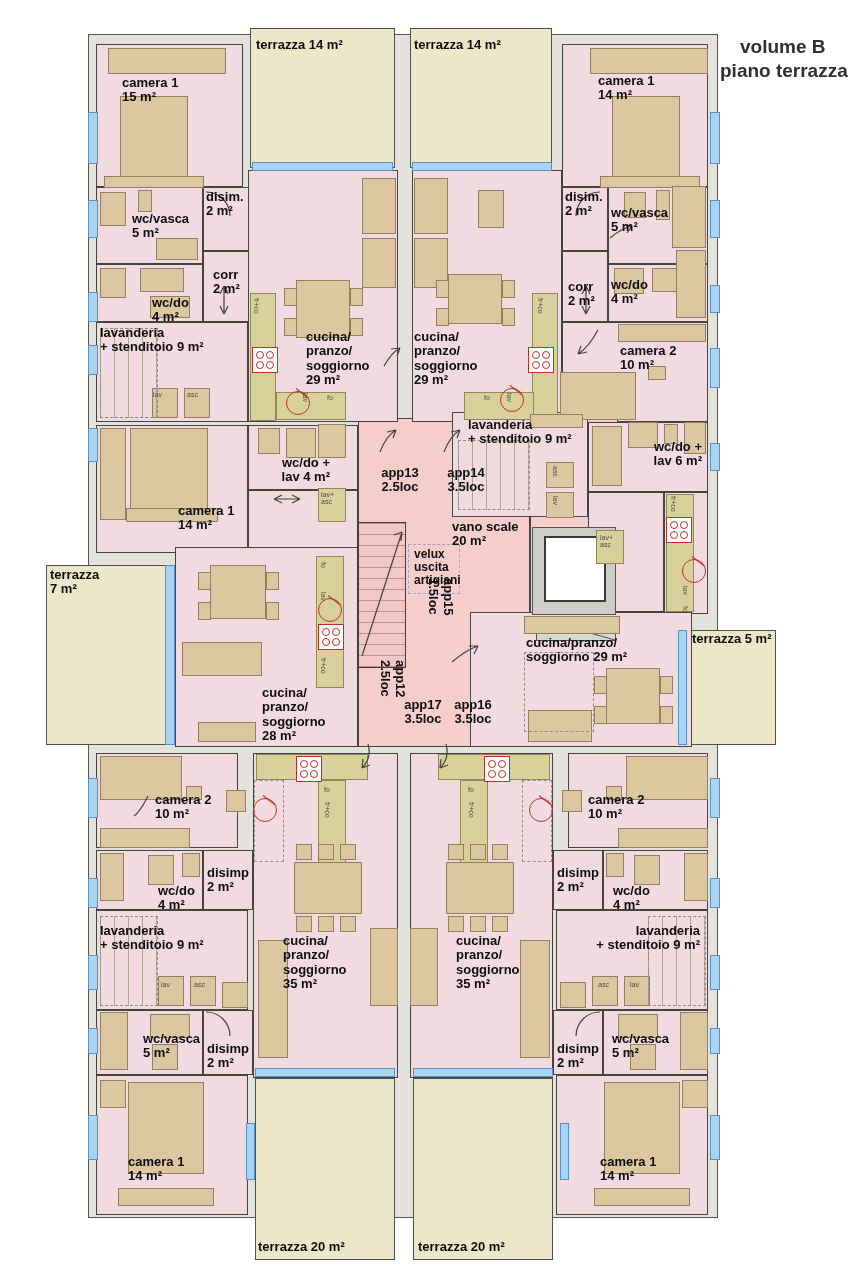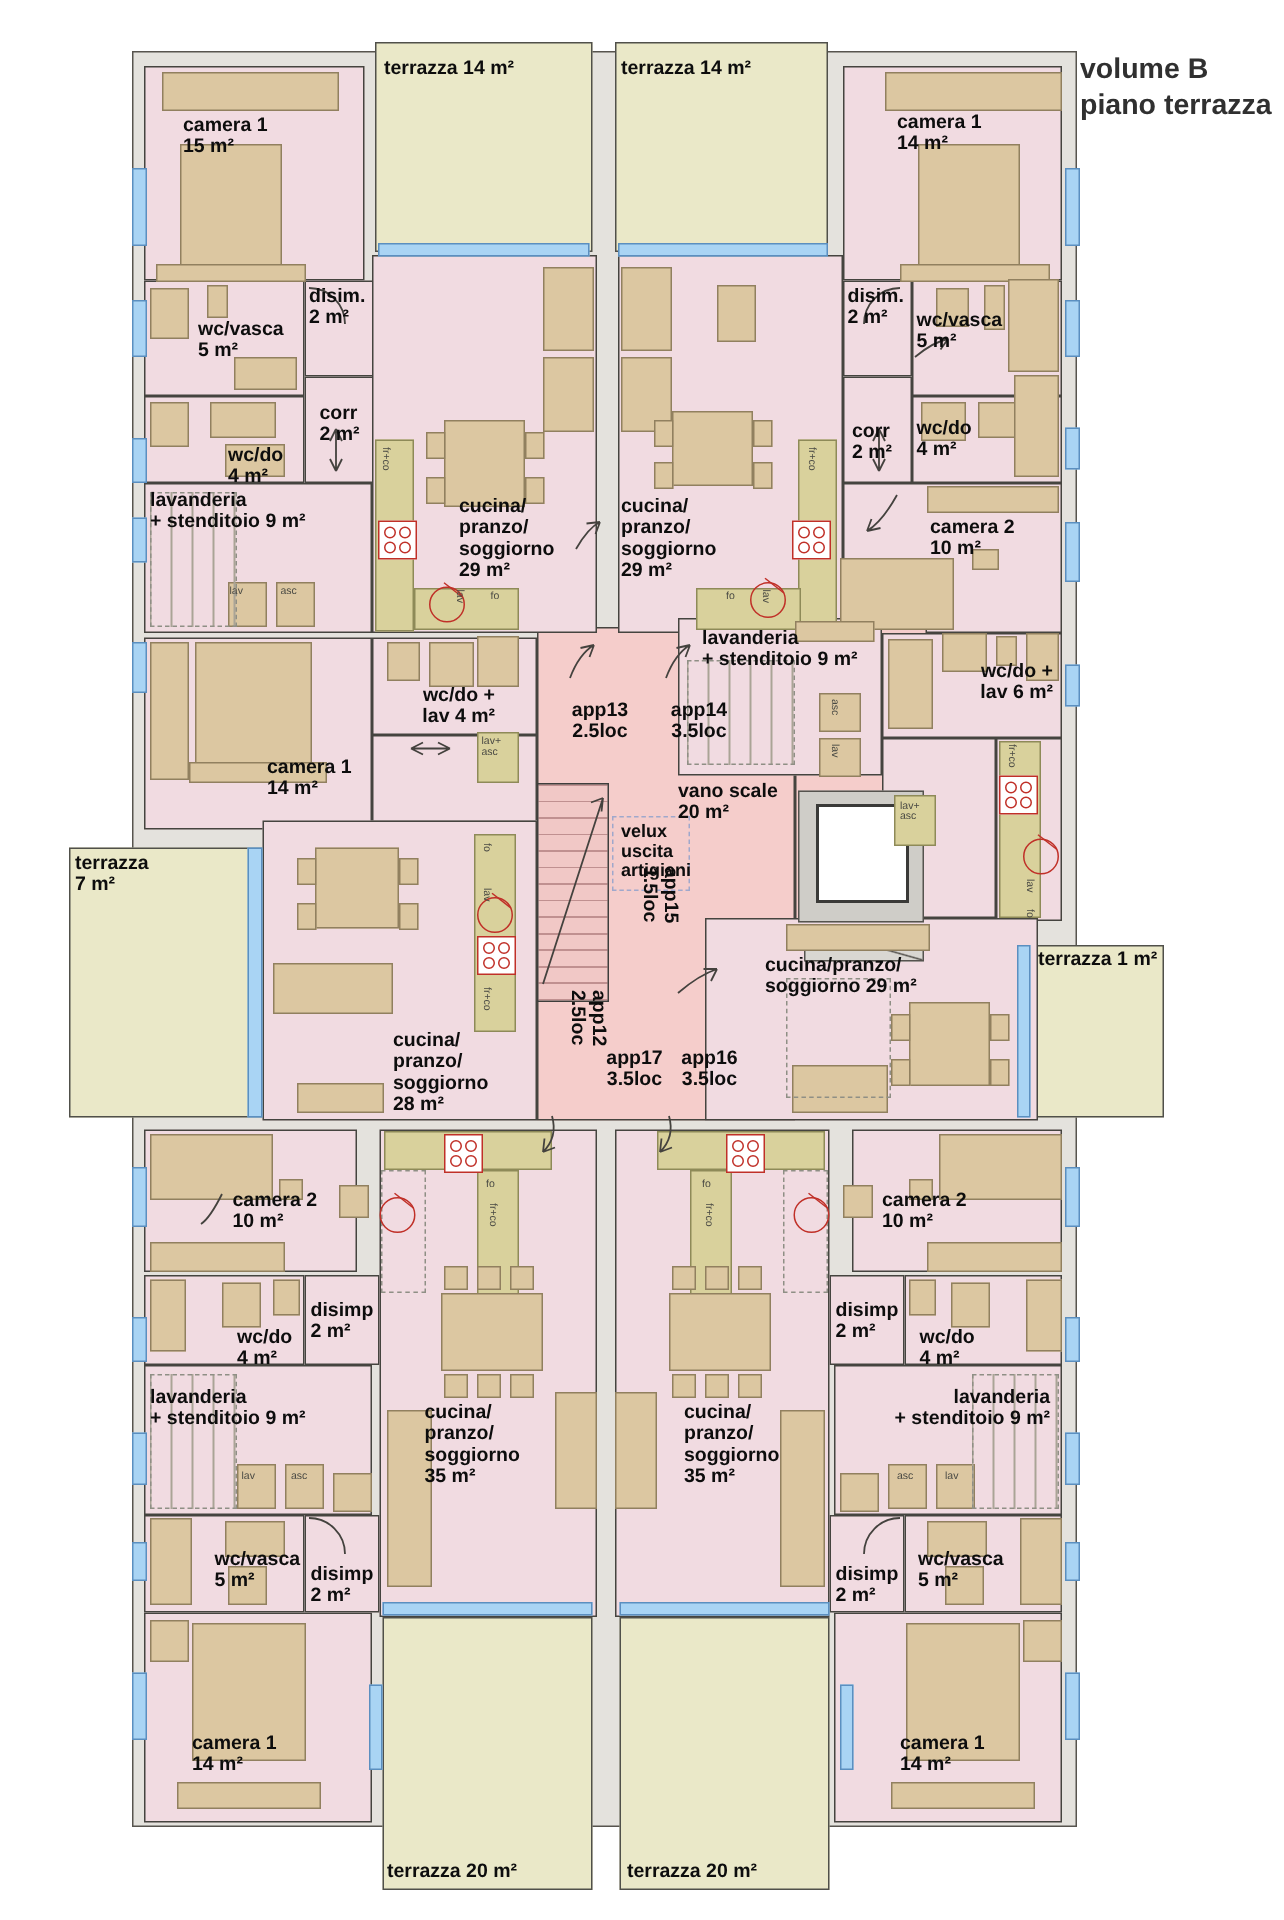--- a/index.html
+++ b/index.html
@@ -338,21 +338,21 @@
       <path d="M600,192 a24,24 0 0 0 -24,24"></path>
       <path d="M206,1012 a24,24 0 0 1 24,24"></path>
       <path d="M600,1012 a24,24 0 0 0 -24,24"></path>
       <path d="M598,330 q-10,18 -20,24 M578,354 l9,-2 M578,354 l3,-8"></path>
       <path d="M148,796 q-8,16 -14,20"></path>
       <path d="M384,366 q8,-14 16,-18 M400,348 l-9,1 M400,348 l-3,8"></path>
       <path d="M610,238 q12,-10 22,-12 M632,226 l-9,-1 M632,226 l-5,7"></path>
     </g>
   </svg>
 
-  <div class="title" style="left:720px;top:36px">volume B</div>
+  <div class="title" style="left:740px;top:36px">volume B</div>
   <div class="title" style="left:720px;top:60px">piano terrazza</div>
 
   <div class="lbl" style="left:256px;top:38px">terrazza 14 m²</div>
   <div class="lbl" style="left:414px;top:38px">terrazza 14 m²</div>
   <div class="lbl" style="left:122px;top:76px">camera 1
 15 m²</div>
   <div class="lbl" style="left:206px;top:190px">disim.
 2 m²</div>
   <div class="lbl" style="left:132px;top:212px">wc/vasca
 5 m²</div>
@@ -389,23 +389,23 @@
   <div class="lbl" style="left:50px;top:568px">terrazza
 7 m²</div>
   <div class="lbl" style="left:262px;top:686px">cucina/
 pranzo/
 soggiorno
 28 m²</div>
   <div class="lbl" style="left:468px;top:418px">lavanderia
 + stenditoio 9 m²</div>
   <div class="lbl r" style="left:640px;top:440px;width:62px">wc/do +
 lav 6 m²</div>
-  <div class="lbl" style="left:510px;top:636px">cucina/pranzo/
+  <div class="lbl" style="left:526px;top:636px">cucina/pranzo/
 soggiorno 29 m²</div>
-  <div class="lbl" style="left:692px;top:632px">terrazza 1 m²</div>
+  <div class="lbl" style="left:692px;top:632px">terrazza 5 m²</div>
   <div class="lbl" style="left:452px;top:520px">vano scale
 20 m²</div>
   <div class="lbl s" style="left:414px;top:548px">velux
 uscita
 artigiani</div>
   <div class="lbl c" style="left:370px;top:466px;width:60px">app13
 2.5loc</div>
   <div class="lbl c" style="left:436px;top:466px;width:60px">app14
 3.5loc</div>
   <div class="lbl v" style="left:426px;top:578px">app15

